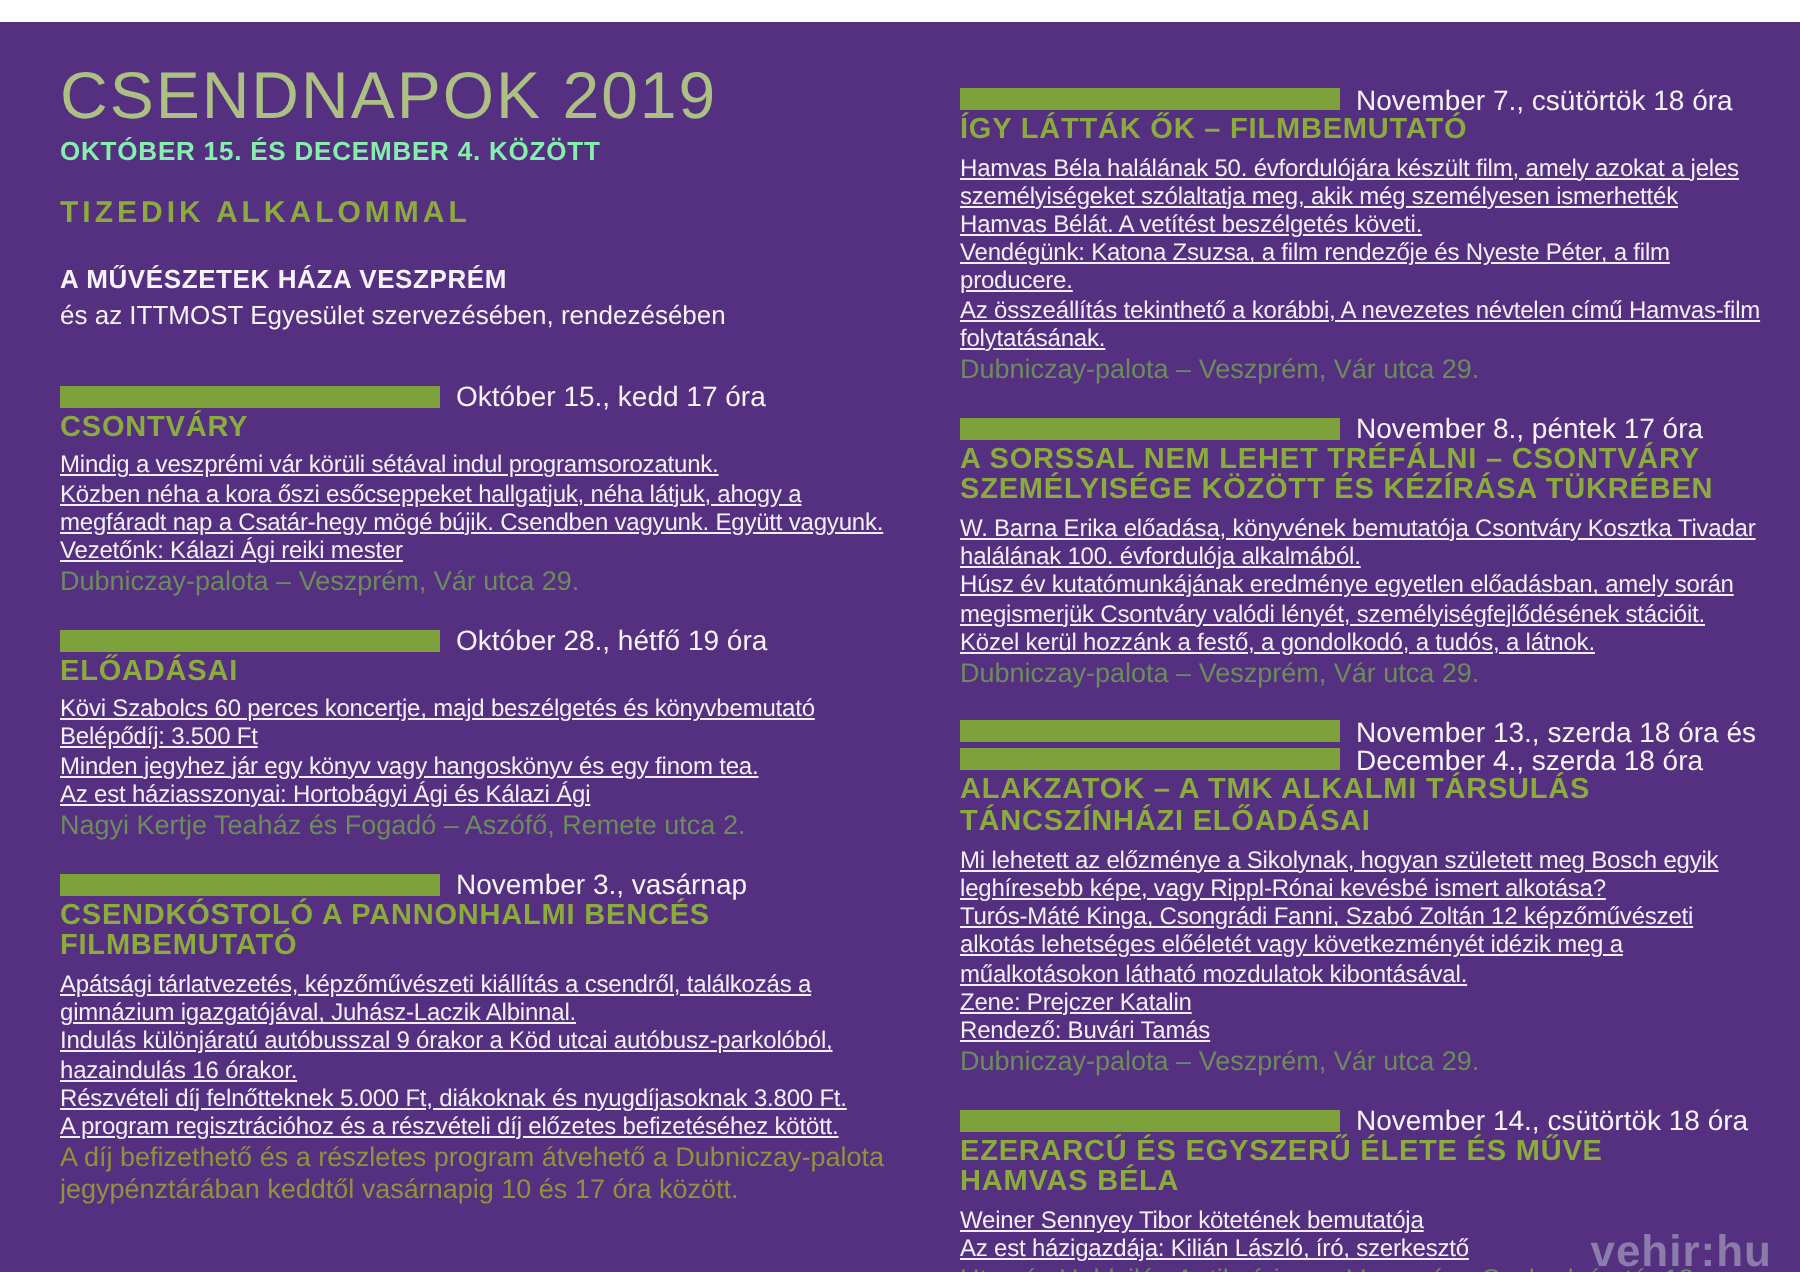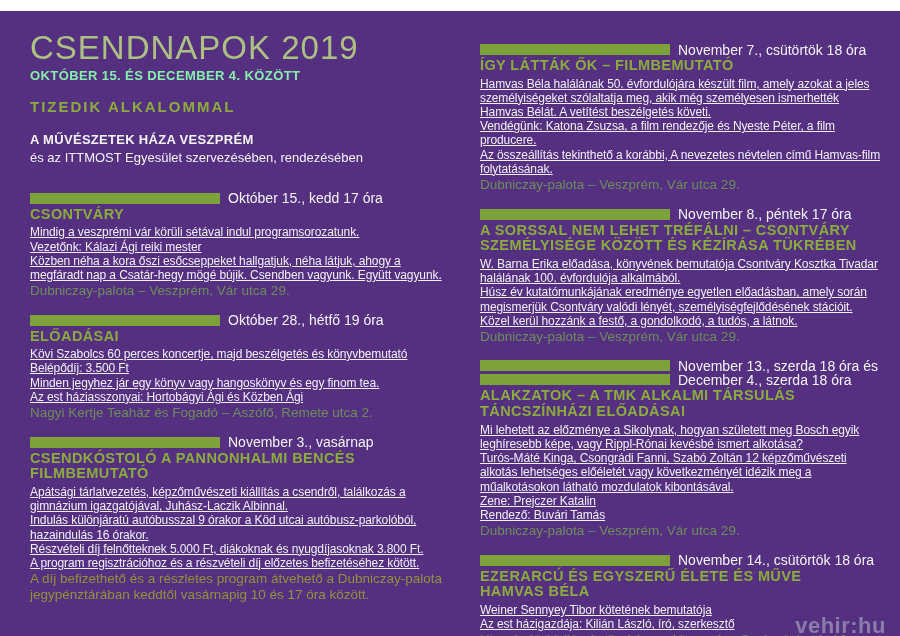--- a/index.html
+++ b/index.html
@@ -129,38 +129,38 @@
         <section class="event">
           <div class="date-row">
             <span class="bar"></span>
             <span class="date">Október 15., kedd 17 óra</span>
           </div>
           <h2 class="event-title">
             <span class="title-line">CSONTVÁRY</span>
           </h2>
           <div class="body">
             <div class="body-line">Mindig a veszprémi vár körüli sétával indul programsorozatunk.</div>
+            <div class="body-line">Közben néha a kora őszi esőcseppeket hallgatjuk, néha látjuk, ahogy a megfáradt nap a Csatár-hegy mögé bújik. Csendben vagyunk. Együtt vagyunk.</div>
             <div class="body-line">Vezetőnk: Kálazi Ági reiki mester</div>
-            <div class="body-line">Közben néha a kora őszi esőcseppeket hallgatjuk, néha látjuk, ahogy a megfáradt nap a Csatár-hegy mögé bújik. Csendben vagyunk. Együtt vagyunk.</div>
           </div>
           <div class="location">Dubniczay-palota – Veszprém, Vár utca 29.</div>
         </section>
         <section class="event">
           <div class="date-row">
             <span class="bar"></span>
             <span class="date">Október 28., hétfő 19 óra</span>
           </div>
           <h2 class="event-title">
             <span class="title-line">ELŐADÁSAI</span>
           </h2>
           <div class="body">
             <div class="body-line">Kövi Szabolcs 60 perces koncertje, majd beszélgetés és könyvbemutató</div>
             <div class="body-line">Belépődíj: 3.500 Ft</div>
             <div class="body-line">Minden jegyhez jár egy könyv vagy hangoskönyv és egy finom tea.</div>
-            <div class="body-line">Az est háziasszonyai: Hortobágyi Ági és Közben Ági</div>
+            <div class="body-line">Az est háziasszonyai: Hortobágyi Ági és Kálazi Ági</div>
           </div>
           <div class="location">Nagyi Kertje Teaház és Fogadó – Aszófő, Remete utca 2.</div>
         </section>
         <section class="event">
           <div class="date-row">
             <span class="bar"></span>
             <span class="date">November 3., vasárnap</span>
           </div>
           <h2 class="event-title">
             <span class="title-line">CSENDKÓSTOLÓ A PANNONHALMI BENCÉS</span>

